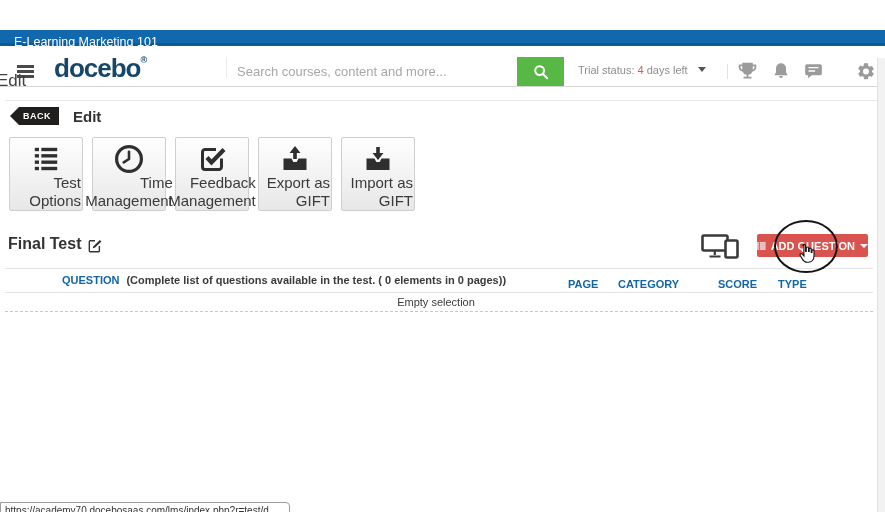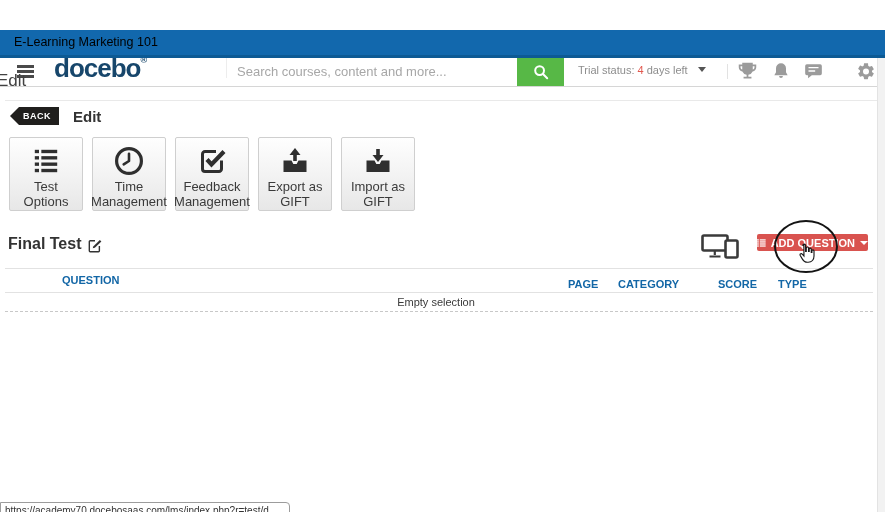--- a/index.html
+++ b/index.html
@@ -22,46 +22,46 @@
   .search-btn { position:absolute; right:0; top:0; width:47px; height:29px; background:#57b846;
                 border:none; cursor:pointer; display:flex; align-items:center; justify-content:center; }
   .trial { position:absolute; left:578px; top:7px; font-size:11px; color:#8d8d8d; cursor:pointer; white-space:nowrap; }
   .t-days { color:#e2574d; }
   .caret-dn { display:inline-block; margin-left:7px; border-left:4.5px solid transparent;
               border-right:4.5px solid transparent; border-top:5px solid #555; vertical-align:2px; }
   .vdiv { position:absolute; left:727px; top:7px; height:15px; border-left:1px solid #e2e2e2; }
   .hicon { position:absolute; top:4px; cursor:pointer; }
 
   
-  .coursebar { position:absolute; top:30px; left:0; right:0; height:28px; background:#1268ad;
-               border-bottom:3px solid #0d5a94; color:#000000; font-size:12.5px; line-height:25px;
+  .coursebar { position:absolute; top:30px; left:0; right:0; height:16px; background:#1268ad;
+               border-bottom:3px solid #0d5a94; color:#ffffff; font-size:12.5px; line-height:25px;
                padding-left:14px; }
 
   
   .page-title { position:absolute; left:-3px; top:71px; font-size:17px; color:#414141; }
   .hr1 { position:absolute; left:5px; right:5px; top:100px; border-top:1px solid #e9e9e9; }
 
   .back-row { position:absolute; left:10px; top:107px; display:flex; align-items:center; gap:14px; }
   .back-badge { display:inline-block; background:#201f1d; color:#fff; font-size:9px; font-weight:bold;
                 letter-spacing:.5px; padding:4px 8px 4px 13px; cursor:pointer;
                 clip-path:polygon(9px 0,100% 0,100% 100%,9px 100%,0 50%); }
   .section-title { font-size:15px; font-weight:bold; color:#333; }
 
   .toolbar { position:absolute; left:9px; top:137px; display:flex; gap:9px; }
   .tool-btn { width:74px; height:74px; border:1px solid #cfcfcf; border-radius:2px; cursor:pointer;
               background:linear-gradient(#fefefe,#f2f2f2 55%,#e7e7e7); display:flex;
               flex-direction:column; align-items:center; }
   .tool-icon { height:37px; display:flex; align-items:center; justify-content:center; margin-top:6px; }
-  .tool-label { font-size:13px; color:#3a3a3a; text-align:center; line-height:1.2; padding:0 1px; }
+  .tool-label { font-size:15px; color:#3a3a3a; text-align:right; line-height:1.2; padding:0 1px; }
 
   .final-title { position:absolute; left:8px; top:235px; font-size:16px; font-weight:bold; color:#333;
                  display:flex; align-items:flex-end; gap:6px; }
   .edit-inline { cursor:pointer; display:inline-flex; }
   .devices { position:absolute; left:701px; top:234px; cursor:pointer; }
-  .add-btn { position:absolute; left:757px; top:234px; width:111px; height:17px; background:#d9534f;
+  .add-btn { position:absolute; left:757px; top:234px; width:111px; height:23px; background:#d9534f;
              border:none; border-radius:2px; color:#fff; font-size:11px; font-weight:bold;
              font-family:inherit; display:flex; align-items:center; justify-content:center; gap:5px;
              cursor:pointer; white-space:nowrap; }
   .caret-wh { display:inline-block; border-left:4px solid transparent; border-right:4px solid transparent;
               border-top:4.5px solid #fff; }
 
   
   .tline  { position:absolute; left:5px; right:12px; border-top:1px solid #e2e2e2; }
   .tline.dashed { border-top:1px dashed #c8c8c8; }
   .thead  { position:absolute; left:62px; top:274px; font-size:11px; font-weight:bold; display:flex; gap:7px; }
@@ -234,20 +234,21 @@
           <rect x="4.5" y="9.9" width="9.5" height="2"></rect>
     </g>
       </svg>
     <span>ADD QUESTION</span>
     <span class="caret-wh"></span>
   </button>
 
   <div class="tline" style="top:268px"></div>
   <div class="thead">
     <span class="th-q">QUESTION</span>
+    <span class="th-note">(Complete list of questions available in the test. ( 0 elements in 0 pages))</span>
   </div>
   <span class="th-col" style="left:568px">PAGE</span>
   <span class="th-col" style="left:618px">CATEGORY</span>
   <span class="th-col" style="left:718px">SCORE</span>
   <span class="th-col" style="left:778px">TYPE</span>
   <div class="tline" style="top:292px"></div>
   <div class="empty">Empty selection</div>
   <div class="tline dashed" style="top:311px"></div>
 
   <div class="annotation"></div>

